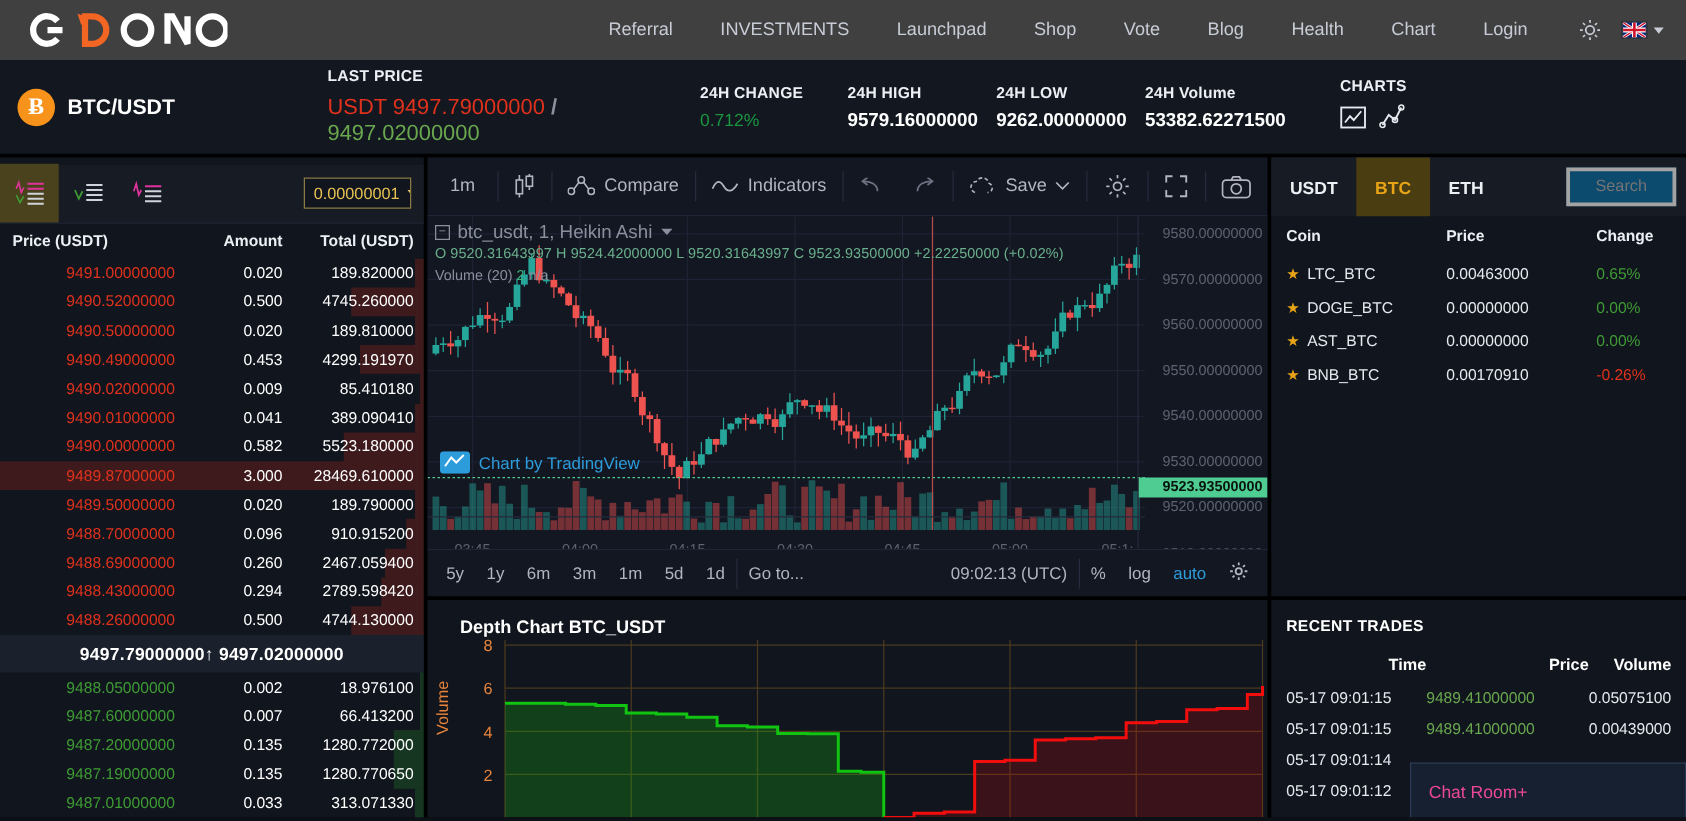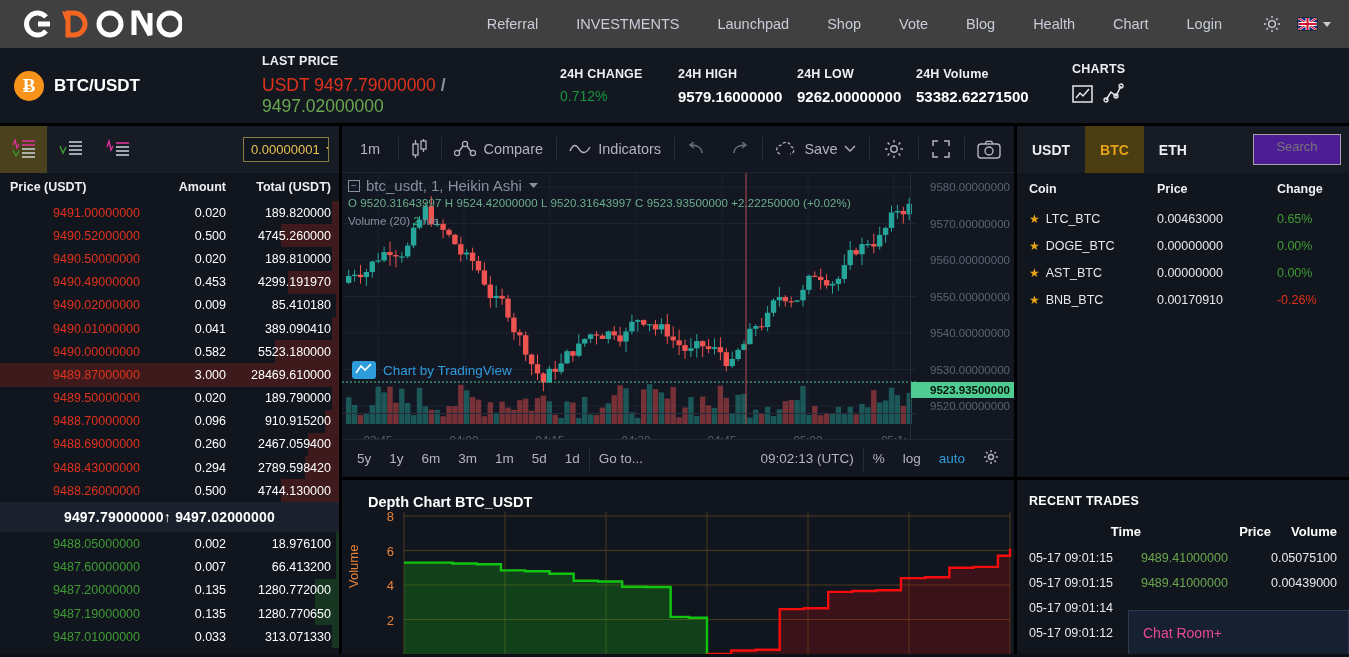--- a/index.html
+++ b/index.html
@@ -52,21 +52,21 @@
   .price-green { color: #6aa84f; font-weight: normal; }
   .stat-change { width: 118px; }
   .chg-green { color: #1a9641; font-size: 14px; font-weight: normal; }
   .stat-high { width: 119px; }
   .stat-low { width: 119px; }
   .stat-vol { width: 156px; }
   .charts-icons { display: flex; align-items: center; gap: 9px; }
 
   
   .main { display: flex; height: 528px; background: #000; gap: 3px; padding-top: 0; }
-  .col-left { width: 392px; background: #11151d; display: flex; flex-direction: column; }
+  .col-left { width: 392px; background: #11151d; display: flex; flex-direction: column; justify-content: flex-end; }
   .col-mid { width: 672px; display: flex; flex-direction: column; gap: 3px; }
   .col-right { width: 337px; display: flex; flex-direction: column; gap: 3px; }
 
   
   .ob-toolbar {
     height: 47px; background: #161b24; display: flex; align-items: center;
     padding-left: 0; padding-right: 10px; border-bottom: 1px solid #1d2330;
   }
   .ob-ico {
     width: 47px; height: 47px; display: flex; align-items: center; justify-content: center;
@@ -162,21 +162,21 @@
 
   
   .mk-panel { background: #11151d; height: 351px; display: flex; flex-direction: column; }
   .mk-tabs { height: 47px; display: flex; align-items: stretch; background: #161b24; }
   .mk-tab {
     display: flex; align-items: center; padding: 0 15px; font-size: 14px;
     font-weight: bold; color: #eceff3; cursor: pointer;
   }
   .mk-tab.active { background: #4a3d12; color: #e8a317; }
   .mk-search {
-    margin: 8px 8px 8px auto; border: 1px solid #a3a3a3; background: #4c1d95;
+    margin: 8px 8px 8px auto; border: 3px solid #a3a3a3; background: #0c4a6e;
     color: #7b8architecture; width: 88px;
   }
   .mk-search input {
     width: 100%; background: transparent; border: none; outline: none;
     color: #8d94a1; font-size: 13px; padding: 4px 6px; text-align: center;
     font-family: "Liberation Sans", sans-serif;
   }
   .mk-head { display: flex; font-size: 12.5px; font-weight: bold; color: #eceff3; padding: 9px 12px; }
   .mk-head .k1 { width: 128px; }
   .mk-head .k2 { width: 120px; }

